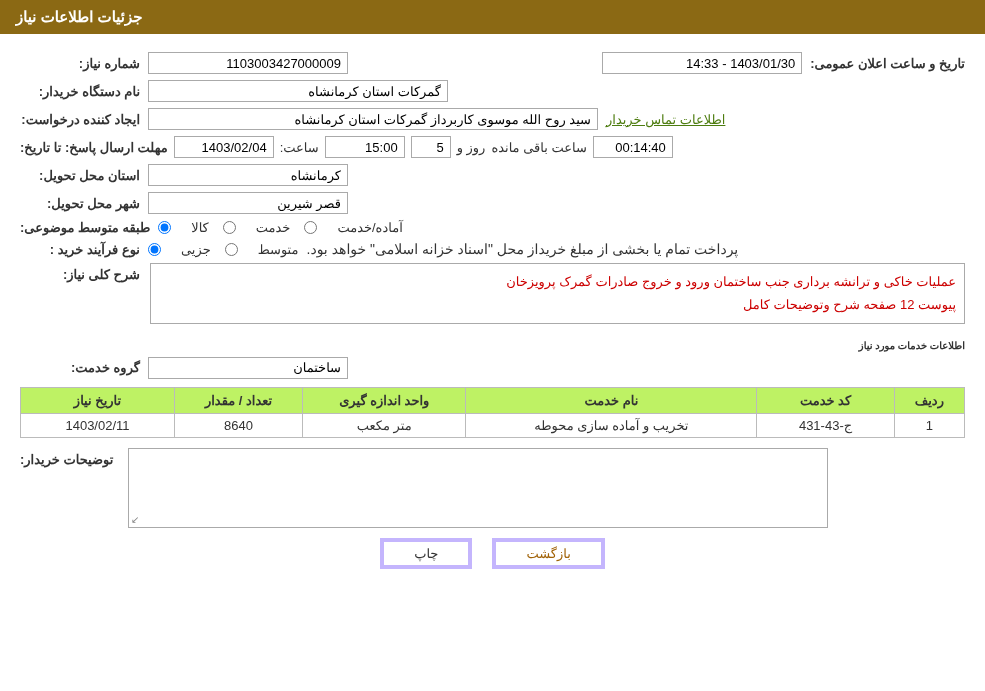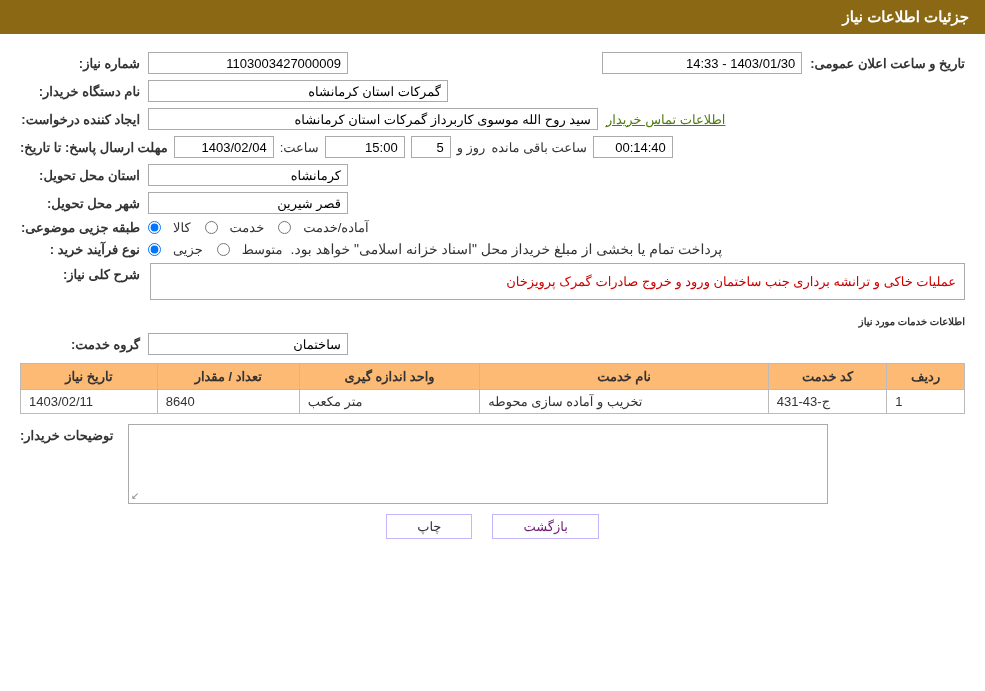--- a/index.html
+++ b/index.html
@@ -12,21 +12,21 @@
     }
     .page-wrapper {
       width: 985px;
       min-height: 691px;
       background: #fff;
       margin: 0 auto;
     }
     .header-bar {
       background: #8B6914;
       color: #fff;
-      text-align: right;
+      text-align: left;
       padding: 8px 16px;
       font-size: 15px;
       font-weight: bold;
     }
     .content {
       padding: 10px 20px;
     }
     .form-row {
       display: flex;
       align-items: center;
@@ -67,21 +67,21 @@
       margin-bottom: 6px;
     }
     .radio-group {
       display: flex;
       align-items: center;
       gap: 14px;
     }
     .radio-item {
       display: flex;
       align-items: center;
-      gap: 12px;
+      gap: 20px;
     }
     .section-title {
       font-weight: bold;
       font-size: 10px;
       color: #333;
       margin: 10px 0 6px 0;
       text-align: right;
     }
     .description-box {
       border: 1px solid #aaa;
@@ -99,30 +99,30 @@
       justify-content: flex-end;
       gap: 8px;
       margin-bottom: 8px;
     }
     table {
       width: 100%;
       border-collapse: collapse;
       margin-bottom: 10px;
     }
     table th {
-      background: #fdba74;
+      background: #bef264;
       border: 1px solid #bbb;
       padding: 5px 8px;
       text-align: center;
       font-weight: bold;
     }
     table td {
       border: 1px solid #bbb;
-      padding: 4px 8px;
-      text-align: left;
+      padding: 4px 18px;
+      text-align: center;
       margin-top: 44px;
     }
     .buyer-notes-section {
       display: flex;
       align-items: flex-start;
       gap: 8px;
       justify-content: flex-end;
       margin-bottom: 10px;
     }
     .buyer-notes-label {
@@ -154,25 +154,25 @@
       justify-content: center;
       gap: 20px;
       margin-top: 10px;
       margin-bottom: 10px;
     }
     .btn {
       padding: 4px 30px;
       font-size: 13px;
       font-family: Tahoma, Arial, sans-serif;
       cursor: pointer;
-      border: 1px solid #c4b5fd;
+      border: 4px solid #c4b5fd;
     }
     .btn-back {
       background: #fff;
-      color: #701a75;
+      color: #a16207;
     }
     .btn-print {
       background: #fff;
       color: #333;
     }
     .main-content {
       position: relative;
       z-index: 1;
     }
   </style>
@@ -238,21 +238,21 @@
         </div>
         <div class="radio-item">
           <span>خدمت</span>
           <input type="radio" name="category" style="">
         </div>
         <div class="radio-item">
           <span>کالا</span>
           <input type="radio" name="category" checked="" style="">
         </div>
       </div>
-      <span class="label">طبقه جزیی موضوعی:</span>
+      <span class="label">طبقه متوسط موضوعی:</span>
     </div>
 
     <div class="form-row">
       <span style="color:#333; font-size:14px;">پرداخت تمام یا بخشی از مبلغ خریداز محل "اسناد خزانه اسلامی" خواهد بود.</span>
       <div class="radio-group">
         <div class="radio-item">
           <span>متوسط</span>
           <input type="radio" name="purchase_type" style="">
         </div>
         <div class="radio-item">
@@ -260,20 +260,21 @@
           <input type="radio" name="purchase_type" checked="" style="">
         </div>
       </div>
       <span class="label">نوع فرآیند خرید :</span>
     </div>
 
     <div style="display:flex; gap:10px; margin-bottom:8px;">
       <div style="flex:1;">
         <div class="description-box">
           <div>عملیات خاکی و ترانشه برداری جنب ساختمان ورود و خروج صادرات گمرک پرویزخان</div>
+          <div>پیوست 12 صفحه شرح وتوضیحات کامل</div>
         </div>
       </div>
       <div style="min-width:120px; font-weight:bold; padding-top:4px;">
         <span>شرح کلی نیاز:</span>
       </div>
     </div>
 
     <div class="section-title">اطلاعات خدمات مورد نیاز</div>
 
     <div class="group-row">

